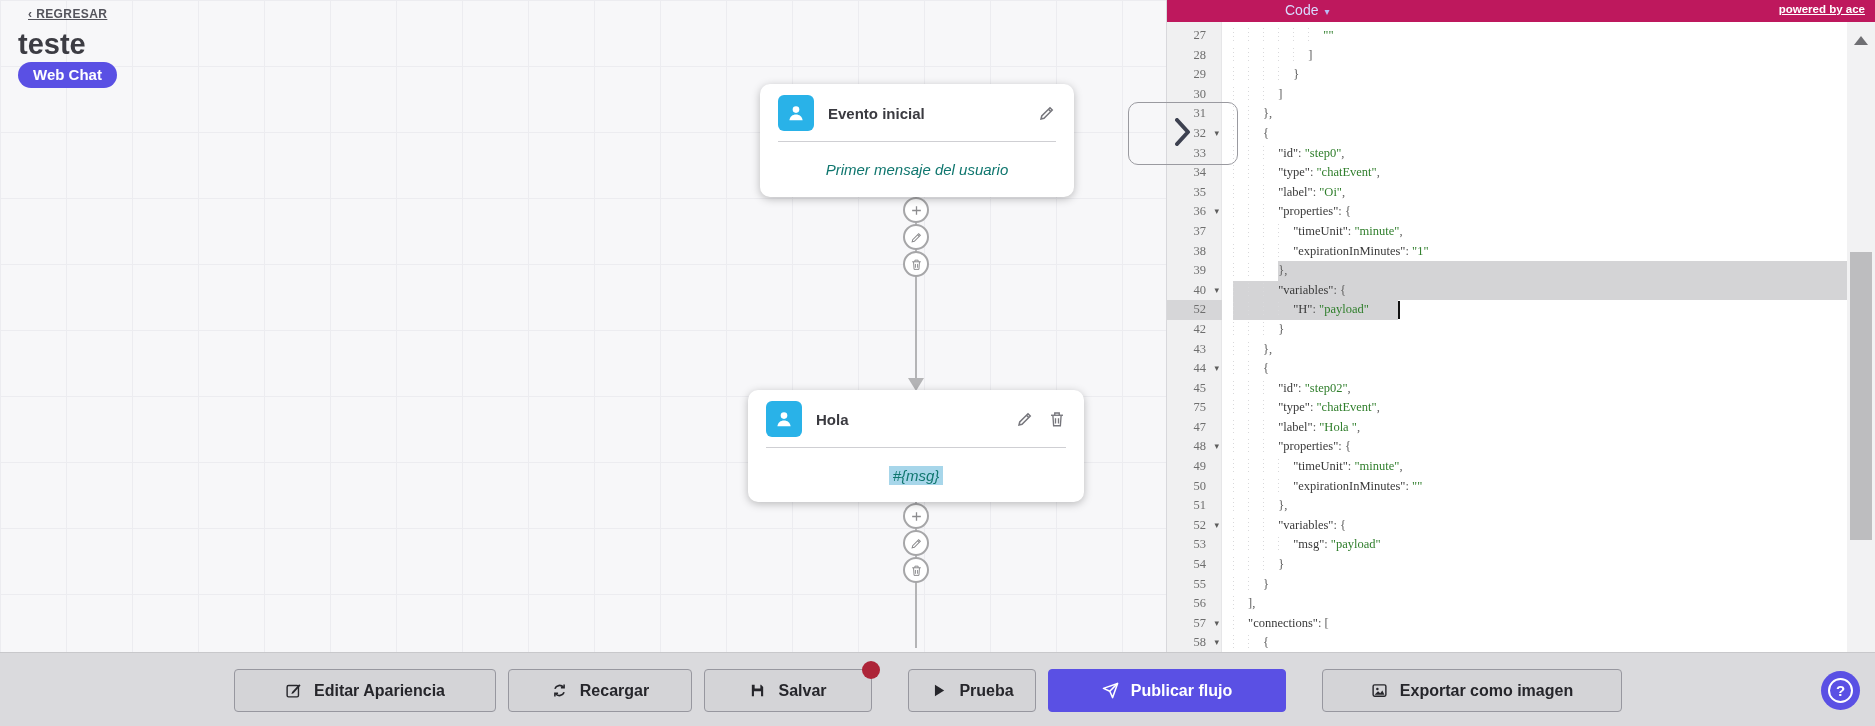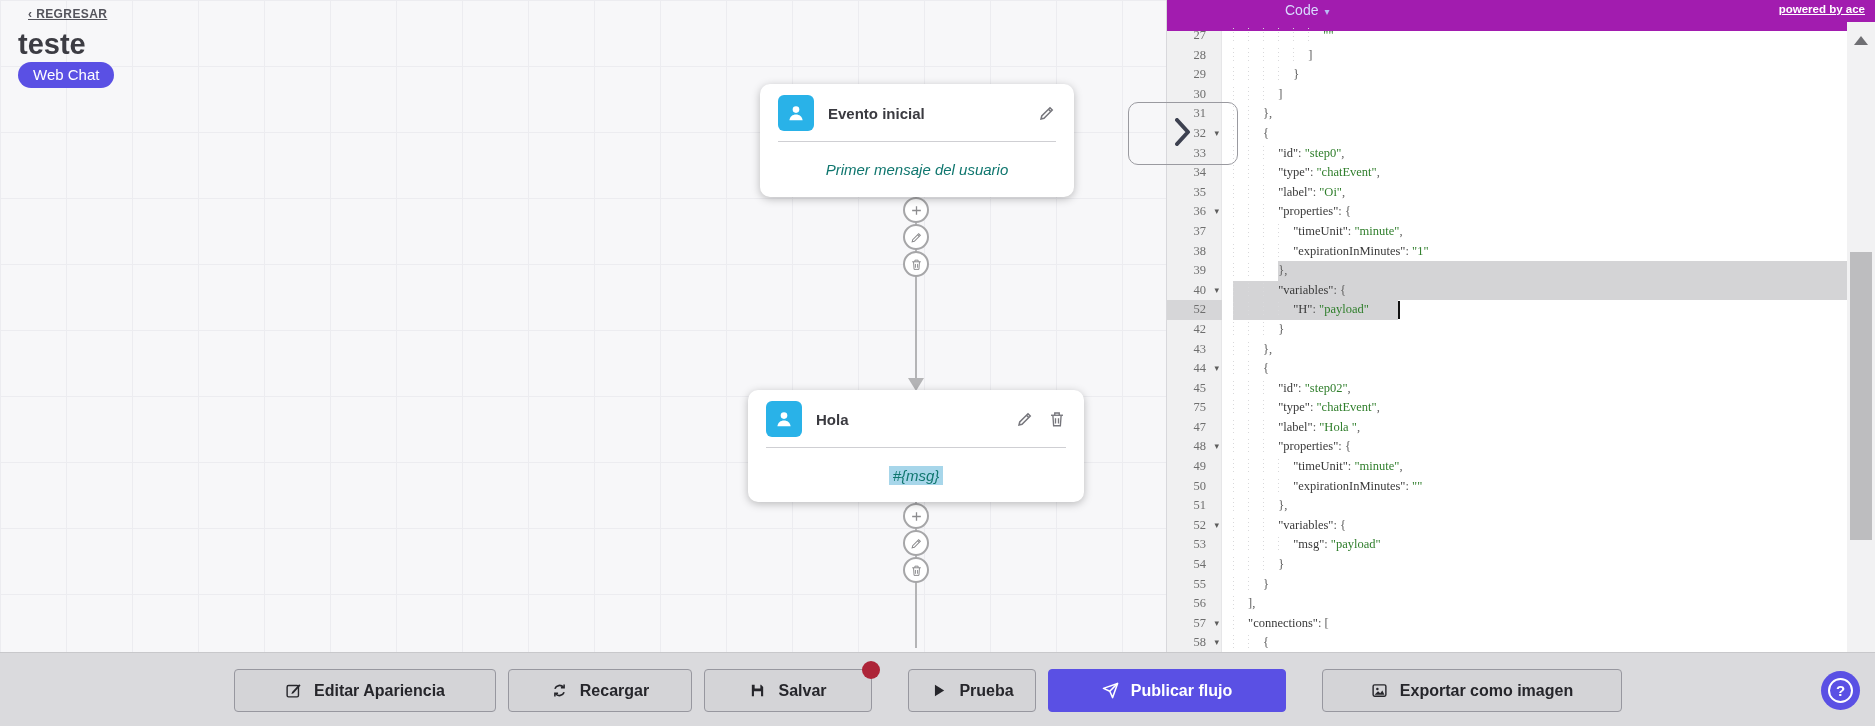--- a/index.html
+++ b/index.html
@@ -19,21 +19,21 @@
   }
   .back-link {
     position:absolute; left:28px; top:7px; font-size:12px; font-weight:bold;
     color:#54545c; text-decoration:underline; letter-spacing:.4px; cursor:pointer;
   }
   .flow-title {
     position:absolute; left:18px; top:28px; font-size:29px; font-weight:600; color:#3c3c43;
   }
   .channel-badge {
     position:absolute; left:18px; top:62px; background:#5a50e4; color:#fff;
-    font-size:15px; font-weight:normal; padding:4px 15px 5px; border-radius:15px;
+    font-size:15px; font-weight:bold; padding:4px 15px 5px; border-radius:15px;
   }
   
   .node {
     position:absolute; background:#fff; border-radius:10px;
     box-shadow:0 2px 8px rgba(0,0,0,.25); z-index:3;
   }
   .node-1 { left:760px; top:84px;  width:314px; height:113px; }
   .node-2 { left:748px; top:390px; width:336px; height:112px; }
   .node-header { position:absolute; left:18px; right:18px; top:11px; height:36px; display:flex; align-items:center; }
   .avatar {
@@ -74,21 +74,21 @@
     border:1.5px solid #9a9aa0; border-radius:10px; background:transparent;
     display:flex; align-items:center; justify-content:center; cursor:pointer; z-index:6;
   }
   .panel-handle svg { width:16px; height:28px; }
   
   .code-panel {
     position:absolute; left:1166px; top:0; width:709px; height:652px; background:#fff;
     border-left:1px solid #d8d8dc;
   }
   .code-header {
-    position:absolute; left:0; top:0; right:0; height:31px; background:#a21caf;padding-left:41px;
+    position:absolute; left:0; top:0; right:0; height:22px; background:#be185d;padding-left:41px;
   }
   .code-mode {
     position:absolute; left:118px; top:2px; font-size:14px; color:#d9dbff; cursor:pointer;
     background:none; border:none; font-family:"Liberation Sans", sans-serif;
   }
   .code-mode .caret { font-size:10px; margin-left:6px; color:#b9bcf5; }
   .powered-by {
     position:absolute; right:10px; top:3px; font-size:11.5px; font-weight:bold;
     color:#ffffff; text-decoration:underline; cursor:pointer;
   }

